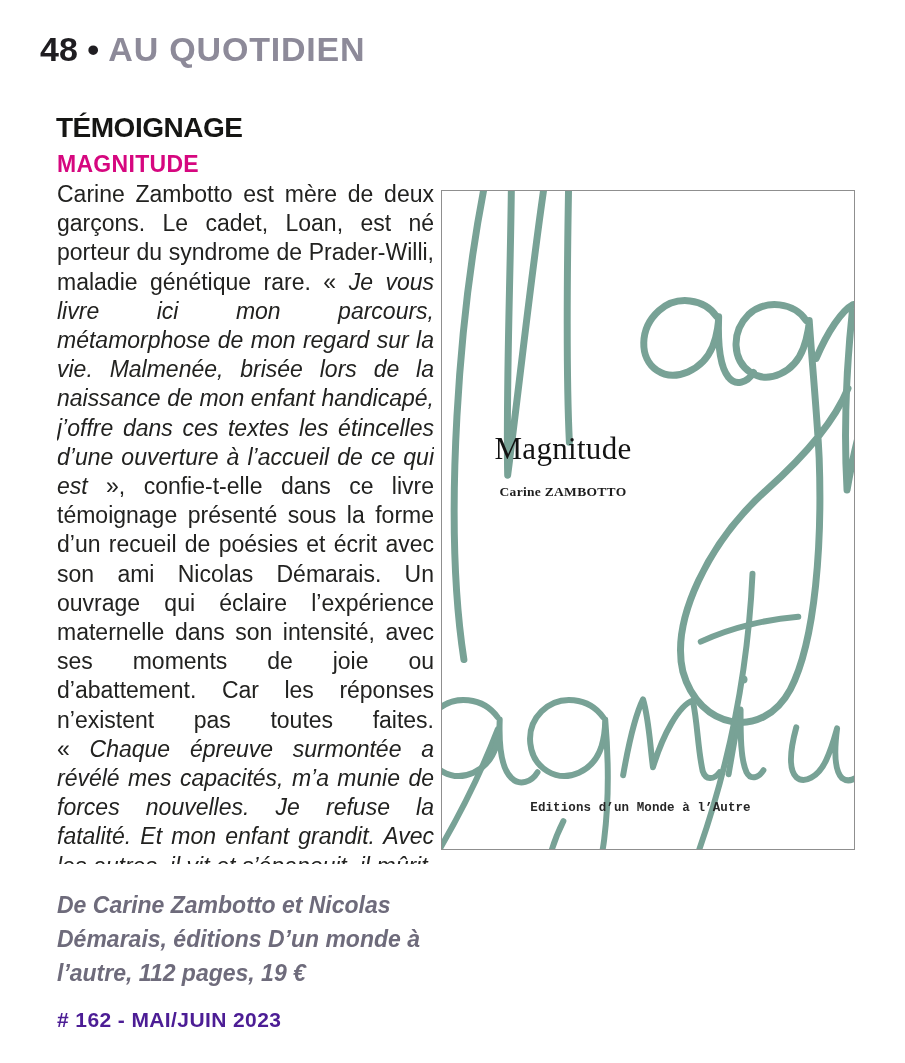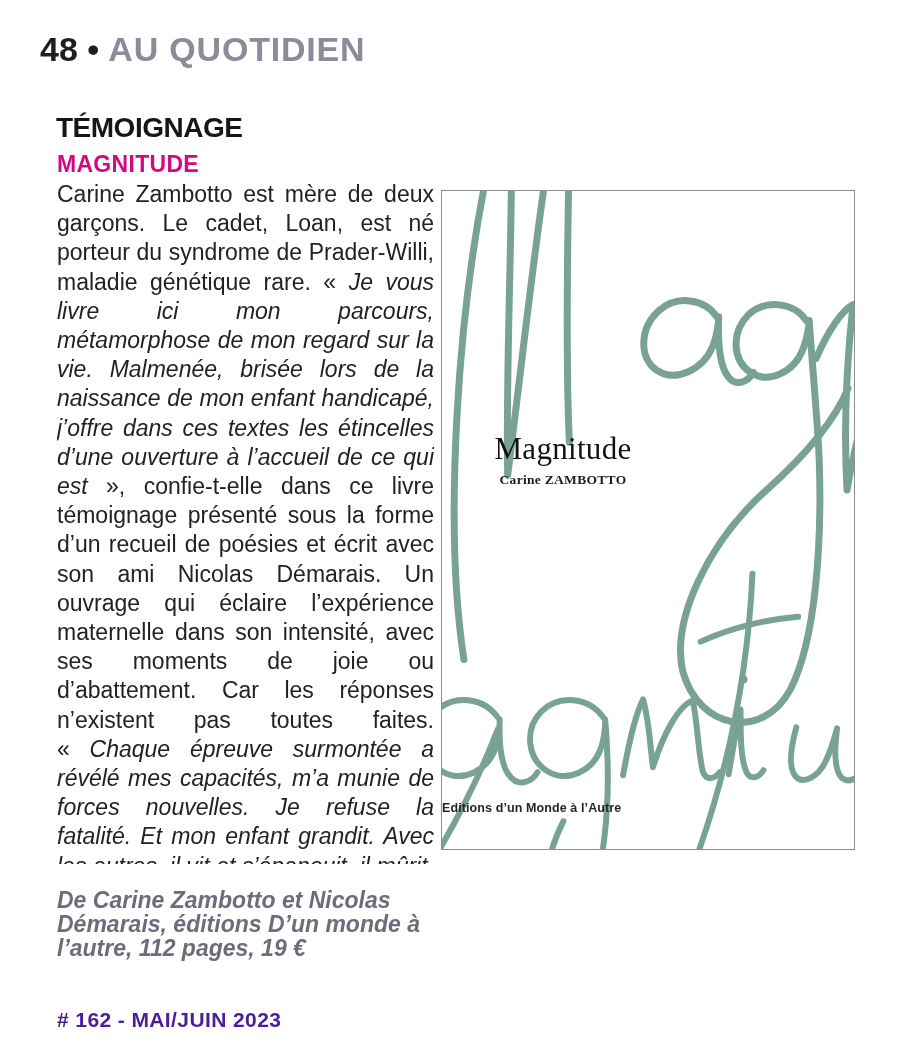--- a/index.html
+++ b/index.html
@@ -41,21 +41,21 @@
     text-align: justify;
     color: #222220;
     hyphens: auto; -webkit-hyphens: auto;
     overflow: hidden;
   }
   .article-body .it { font-style: italic; }
 
   .credit {
     position: absolute; left: 57px; top: 888px;
     width: 398px;
-    font-size: 23px; line-height: 24px;
+    font-size: 23px; line-height: 34px;
     font-style: italic; font-weight: 600;
     color: #6e6b7b;
   }
 
   .footer-issue {
     position: absolute; left: 57px; top: 1008px;
     font-size: 21px; font-weight: bold; letter-spacing: 0.4px;
     color: #4c1d95;
   }
 
@@ -74,29 +74,30 @@
   .cover-titleblock {
     position: absolute; left: 0; top: 240px; width: 242px;
     text-align: center;
     font-family: "Liberation Serif", serif;
   }
   .cover-title {
     font-size: 31px; color: #121212; font-weight: normal;
     letter-spacing: 0.3px;
   }
   .cover-authors {
-    margin-top: 4px;
+    margin-top: 16px;
     font-size: 13.5px; line-height: 18px; font-weight: 600;
     color: #1c1c1c; letter-spacing: 0.3px;
   }
   .cover-publisher {
     position: absolute; left: 0; top: 610px; width: 397px;
+    text-align: center;
     font-size: 12.5px; font-weight: 600; letter-spacing: 0.1px;
     color: #262626;
-    font-family: Liberation Sans, sans-serif;
+    font-family: Liberation Mono, monospace;
   }
 </style>
 </head>
 <body>
 
 <div class="page">
 
   <div class="page-header">
     <span class="page-number">48</span><span class="header-sep">•</span><span class="section-name">AU QUOTIDIEN</span>
   </div>

